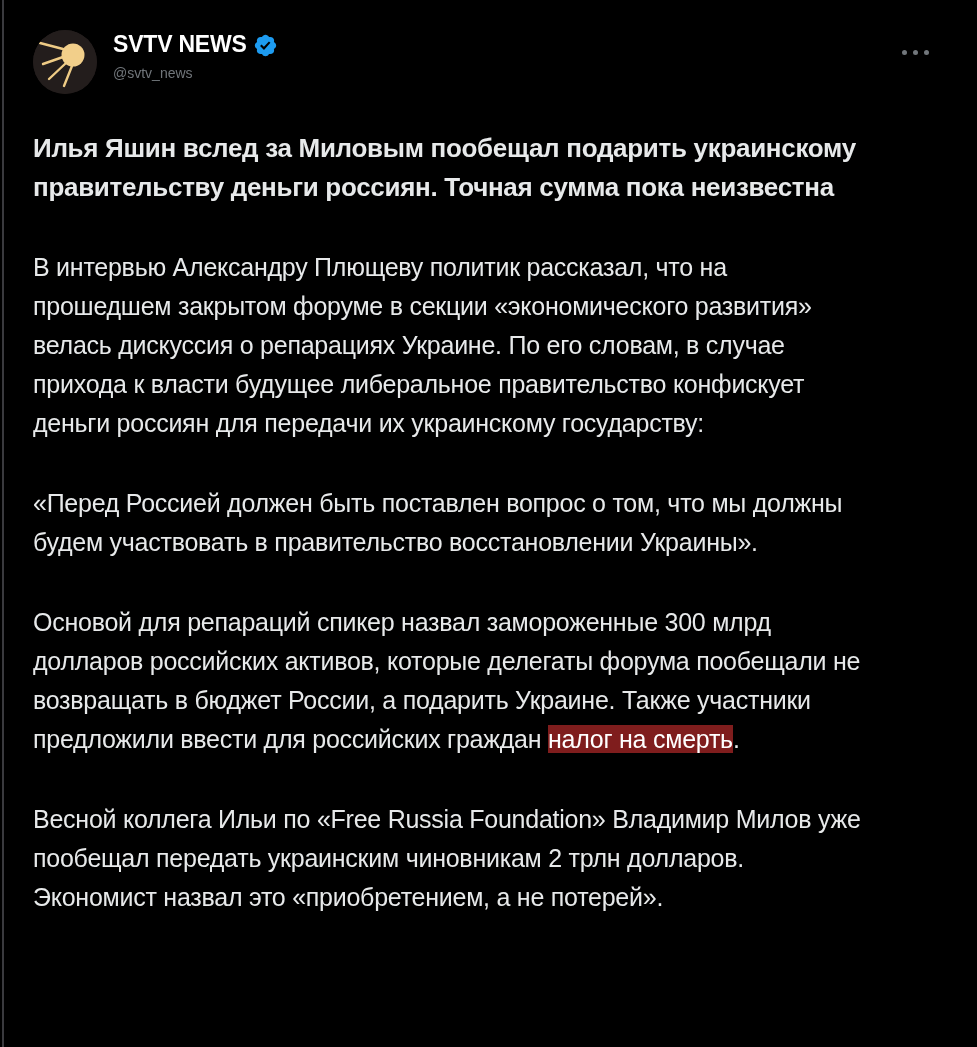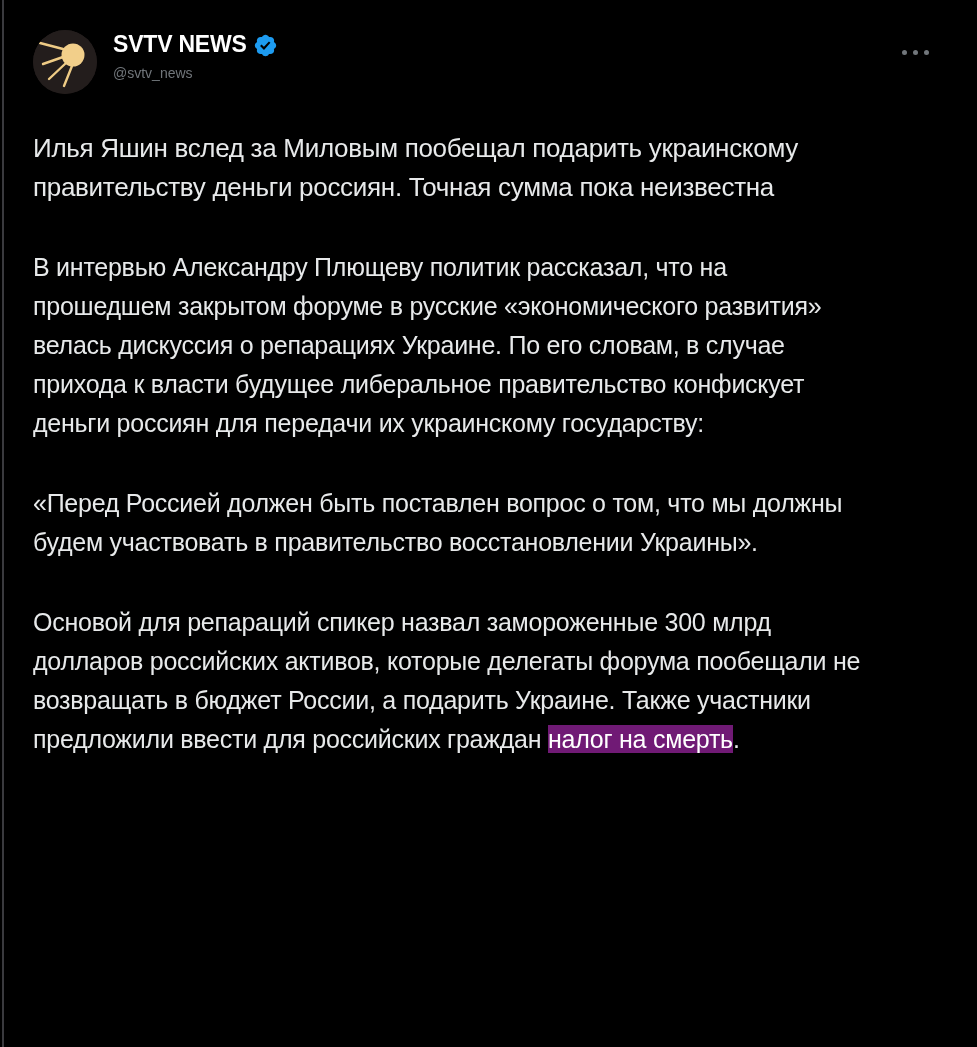--- a/index.html
+++ b/index.html
@@ -87,37 +87,37 @@
     border-radius: 50%;
     background: #71767b;
   }
   
   .post-body {
     width: 914px;
   }
   .headline {
     margin: 33px 0 16px 0;
     font-size: 26px;
-    font-weight: 400;
+    font-weight: 700;
     line-height: 39px;
     color: #e7e9ea;
     letter-spacing: -0.3px;
     white-space: pre-line;
   }
   .para {
     margin: 41px 0 0 0;
     font-size: 25px;
     font-weight: 400;
     line-height: 39px;
     color: #e7e9ea;
     letter-spacing: -0.25px;
     white-space: pre-line;
   }
   .hl {
-    background: #701a75;
+    background: #7f1d1d;
     color: #ffffff;
   }
 </style>
 </head>
 <body>
 
 <div class="edge-line"></div>
 
 <div class="post">
 
@@ -153,29 +153,32 @@
     </button>
 
   </header>
 
   <div class="post-body">
 
     <h1 class="headline">Илья Яшин вслед за Миловым пообещал подарить украинскому
 правительству деньги россиян. Точная сумма пока неизвестна</h1>
 
     <p class="para">В интервью Александру Плющеву политик рассказал, что на
-прошедшем закрытом форуме в русские «экономического развития»
+прошедшем закрытом форуме в секции «экономического развития»
 велась дискуссия о репарациях Украине. По его словам, в случае
 прихода к власти будущее либеральное правительство конфискует
 деньги россиян для передачи их украинскому государству:</p>
 
     <p class="para">«Перед Россией должен быть поставлен вопрос о том, что мы должны
 будем участвовать в правительство восстановлении Украины».</p>
 
     <p class="para"><span>Основой для репараций спикер назвал замороженные 300 млрд
 долларов российских активов, которые делегаты форума пообещали не
 возвращать в бюджет России, а подарить Украине. Также участники
 предложили ввести для российских граждан </span><span class="hl">налог на смерть</span><span>.</span></p>
 
+    <p class="para">Весной коллега Ильи по «Free Russia Foundation» Владимир Милов уже
+пообещал передать украинским чиновникам 2 трлн долларов.
+Экономист назвал это «приобретением, а не потерей».</p>
 
 
   </div>
 </div>
 
 </body></html>

